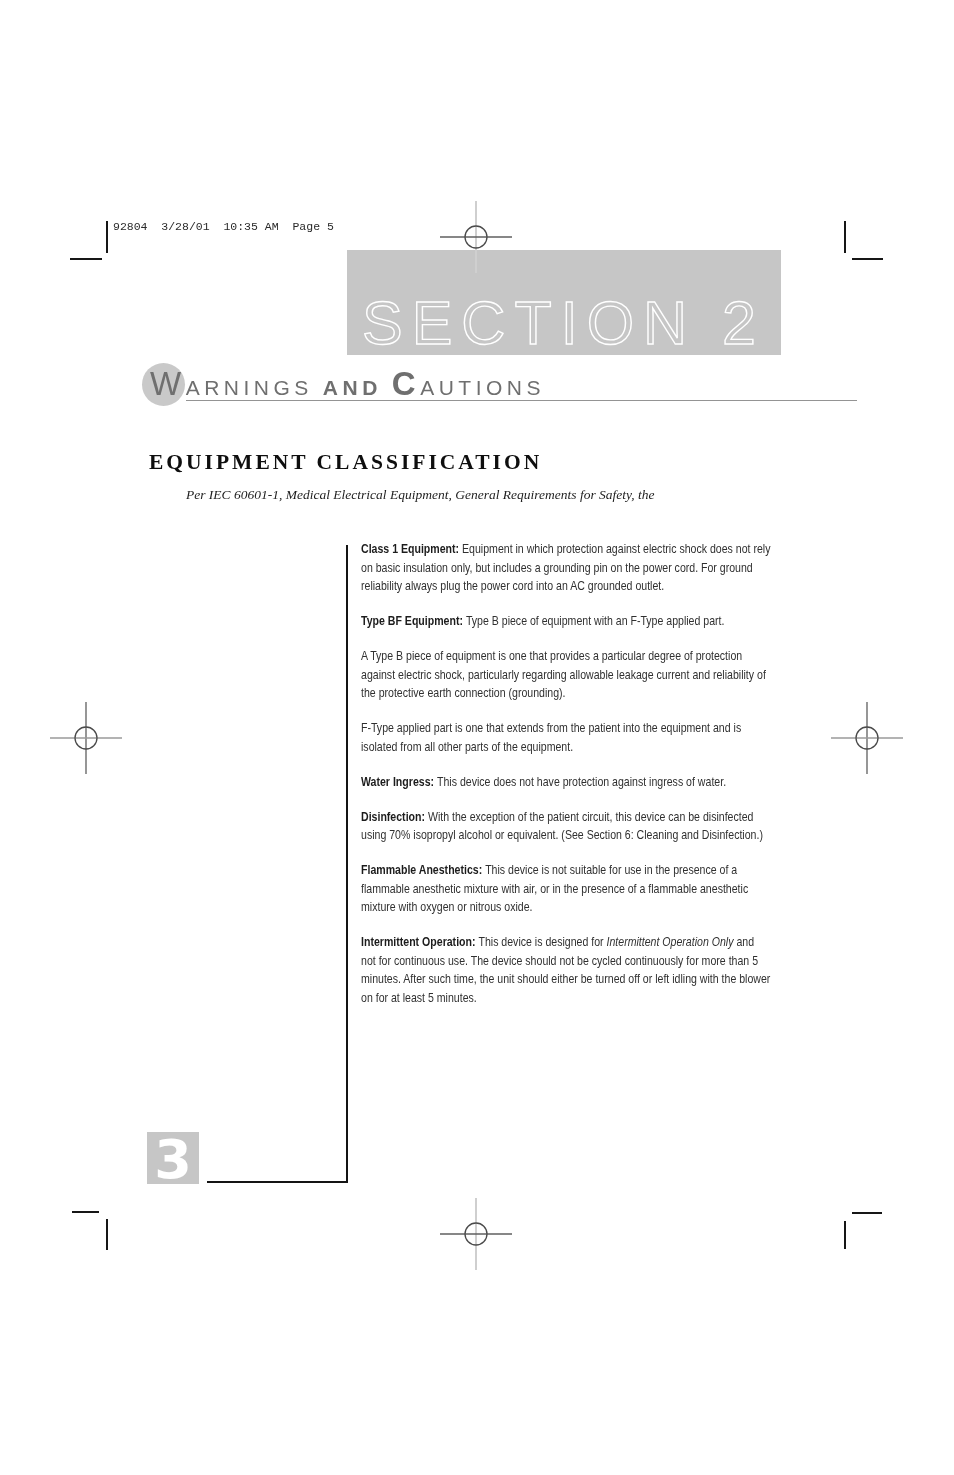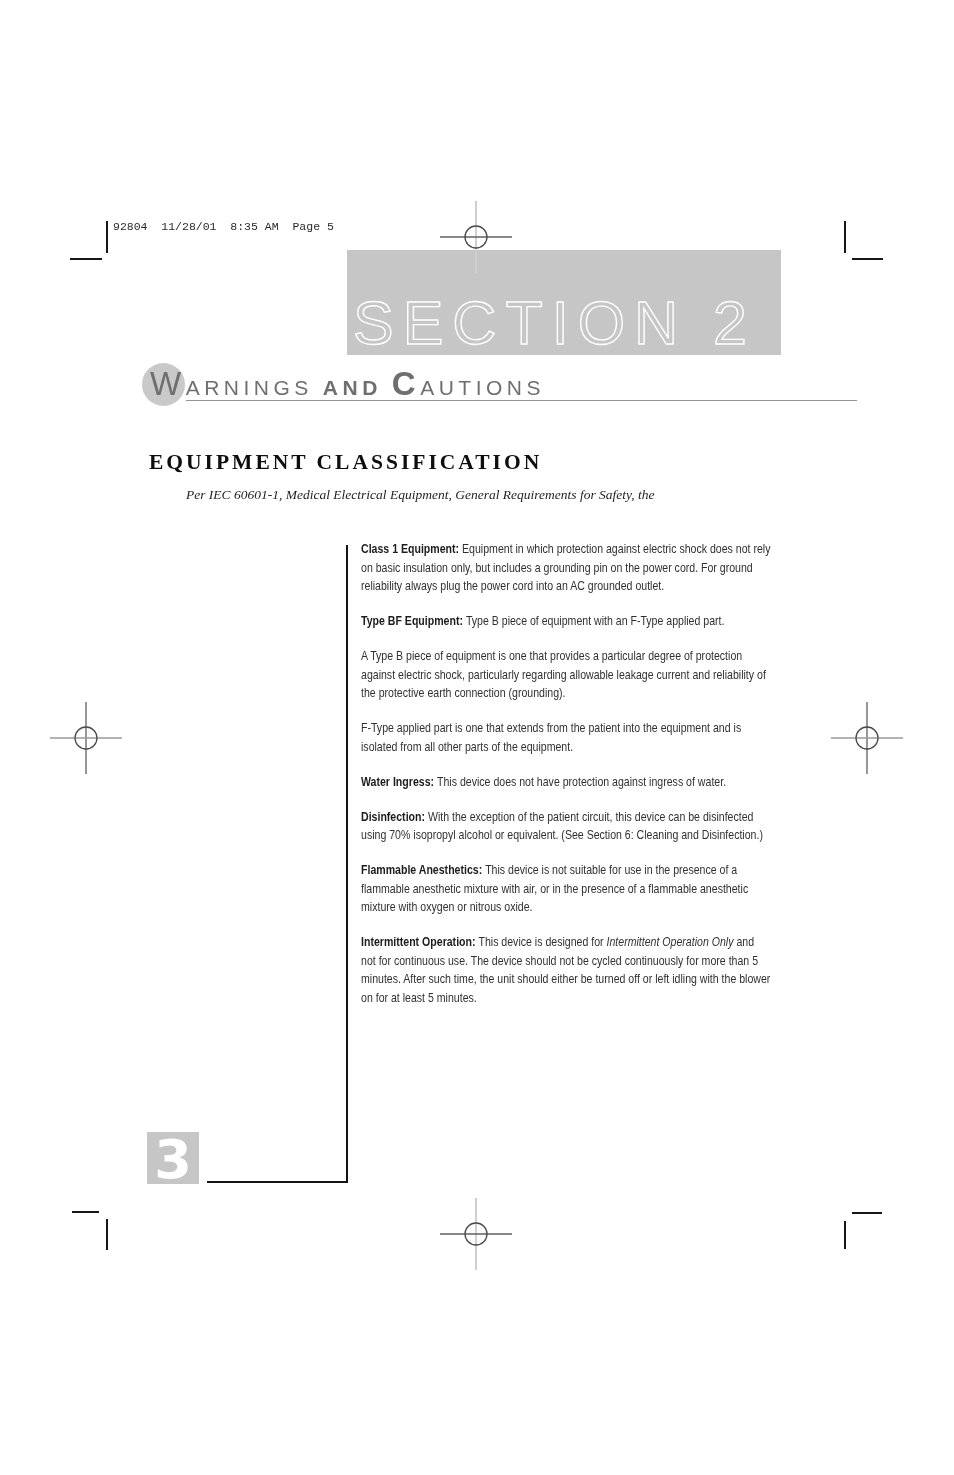--- a/index.html
+++ b/index.html
@@ -18,21 +18,21 @@
   .regmark line.v{stroke:#5f5f5f;stroke-width:1.3;}
   .regmark line.h{stroke:#5f5f5f;stroke-width:1.3;}
   .regmark.lightv line.v{stroke:#cfcfcf;stroke-width:2;}
   .regmark.lighth line.h{stroke:#9a9a9a;}
   .regmark circle{fill:none;stroke:#4a4a4a;stroke-width:1.3;}
 
   
   .banner{position:absolute;left:347px;top:250px;width:434px;height:105px;background:#c6c6c6;
           display:flex;align-items:flex-end;z-index:1;}
   .banner-title{font-family:"Liberation Sans",sans-serif;font-size:61px;line-height:0.92;
-          padding:0 0 4px 6px;letter-spacing:9px;white-space:nowrap;color:#ffffff;
+          padding:0 0 4px 15px;letter-spacing:9px;white-space:nowrap;color:#ffffff;
           -webkit-text-fill-color:transparent;-webkit-text-stroke:1.4px #ffffff;}
 
   
   .w-circle{position:absolute;left:142px;top:363px;width:43px;height:43px;border-radius:50%;
           background:#c9c9c9;z-index:0;}
   .chead{position:absolute;left:150px;top:366px;z-index:2;color:#6f6f6f;white-space:nowrap;
           letter-spacing:4.5px;}
   .chead .big{font-size:33px;line-height:36px;}
   .chead .small{font-size:21px;text-transform:uppercase;}
   .chead .gap{margin-left:10px;font-weight:bold;}
@@ -62,21 +62,21 @@
   .tab3{position:absolute;left:147px;top:1132px;width:52px;height:52px;background:#c6c6c6;
         overflow:hidden;display:flex;align-items:center;justify-content:center;}
   .tab3-num{font-family:"DejaVu Sans",sans-serif;font-weight:700;font-size:54px;
         line-height:52px;color:#ffffff;margin-top:4px;}
 </style>
 </head>
 <body>
 
 <div class="page">
 
-  <div class="slug">92804  11/28/01  8:35 AM  Page 5</div>
+  <div class="slug">92804  3/28/01  10:35 AM  Page 5</div>
 
   <div class="tick" style="left:106px;top:221px;width:2px;height:32px;"></div>
   <div class="tick" style="left:70px;top:258px;width:32px;height:2px;"></div>
   <div class="tick" style="left:844px;top:221px;width:2px;height:32px;"></div>
   <div class="tick" style="left:852px;top:258px;width:31px;height:2px;"></div>
   <div class="tick" style="left:72px;top:1211px;width:27px;height:2px;"></div>
   <div class="tick" style="left:106px;top:1219px;width:2px;height:31px;"></div>
   <div class="tick" style="left:852px;top:1212px;width:30px;height:2px;"></div>
   <div class="tick" style="left:844px;top:1221px;width:2px;height:28px;"></div>
 

